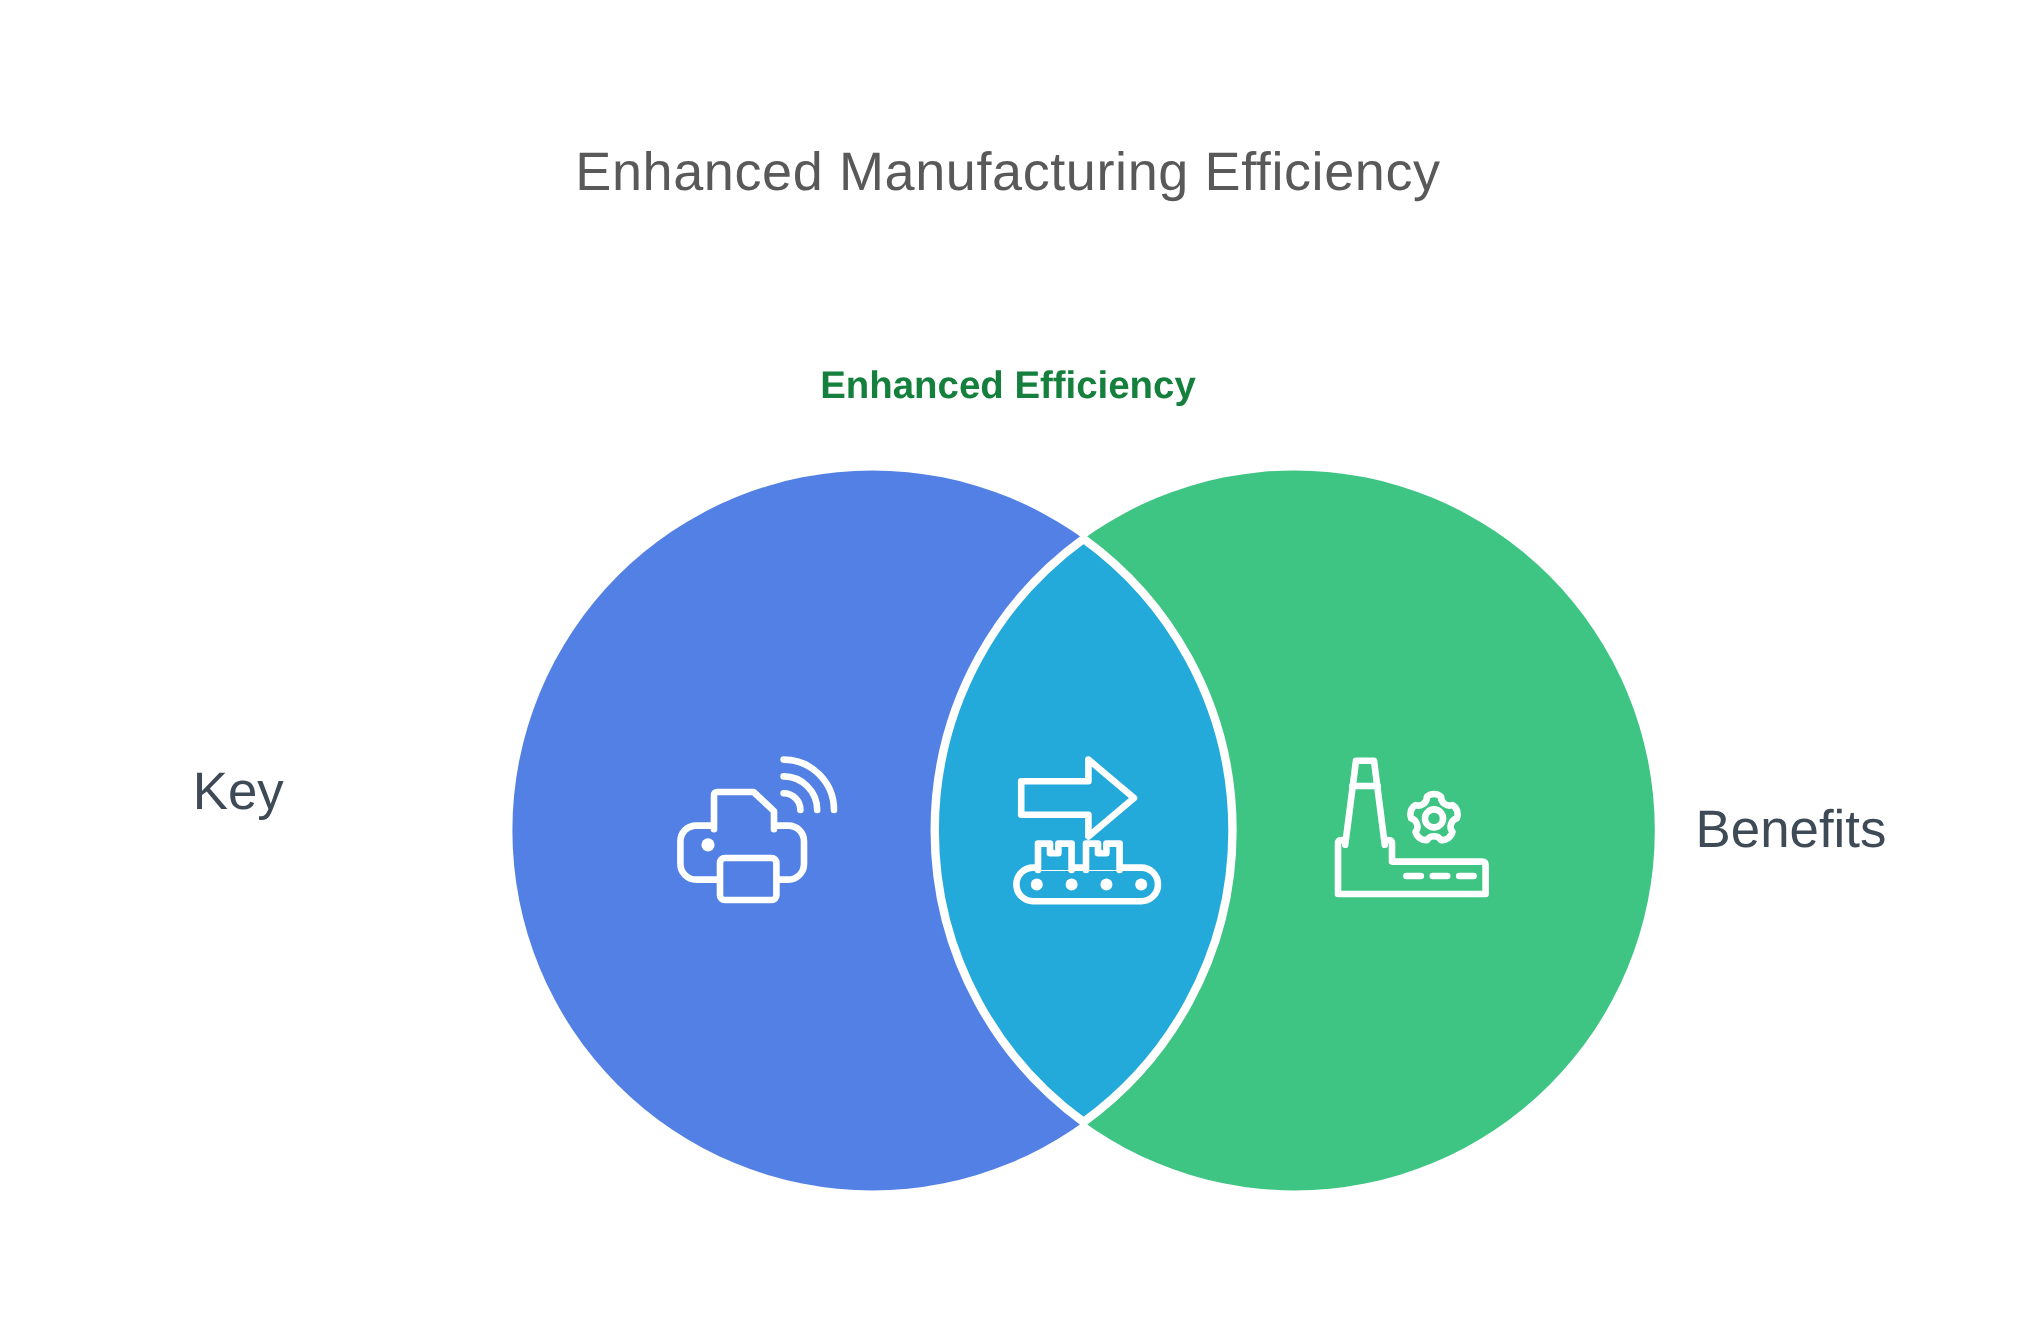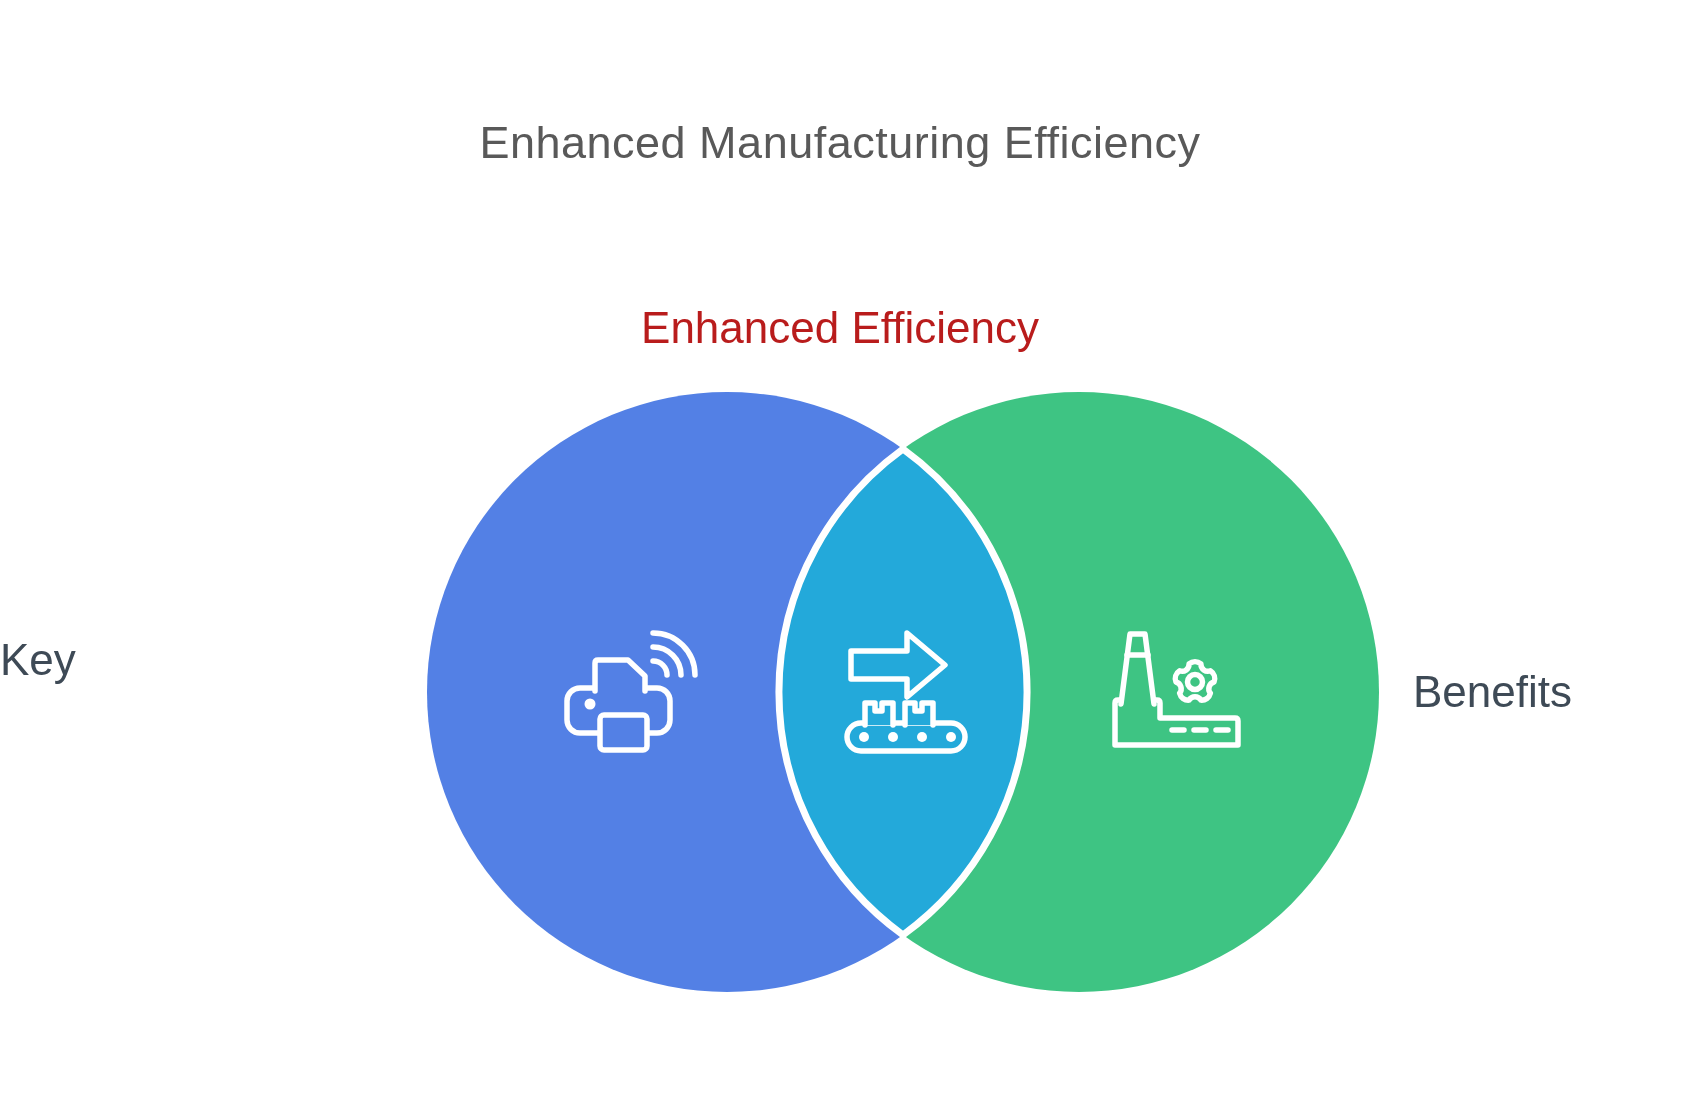--- a/index.html
+++ b/index.html
@@ -27,30 +27,30 @@
     font-weight: 400;
     color: #595959;
     letter-spacing: 0.5px;
   }
   .intersection-title {
     position: absolute;
     left: 840px;
     top: 303px;
     transform: translateX(-50%);
     white-space: nowrap;
-    font-size: 44px;
-    font-weight: 400;
-    color: #b91c1c;
+    font-size: 32px;
+    font-weight: 700;
+    color: #15803d;
   }
   .left-label {
     position: absolute;
     left: 0;
     width: 397px;
     top: 630px;
-    text-align: left;
+    text-align: center;
     font-size: 44px;
     font-weight: 400;
     color: #3e4a56;
     line-height: 59px;
   }
   .right-label {
     position: absolute;
     left: 1413px;
     top: 662px;
     white-space: nowrap;

